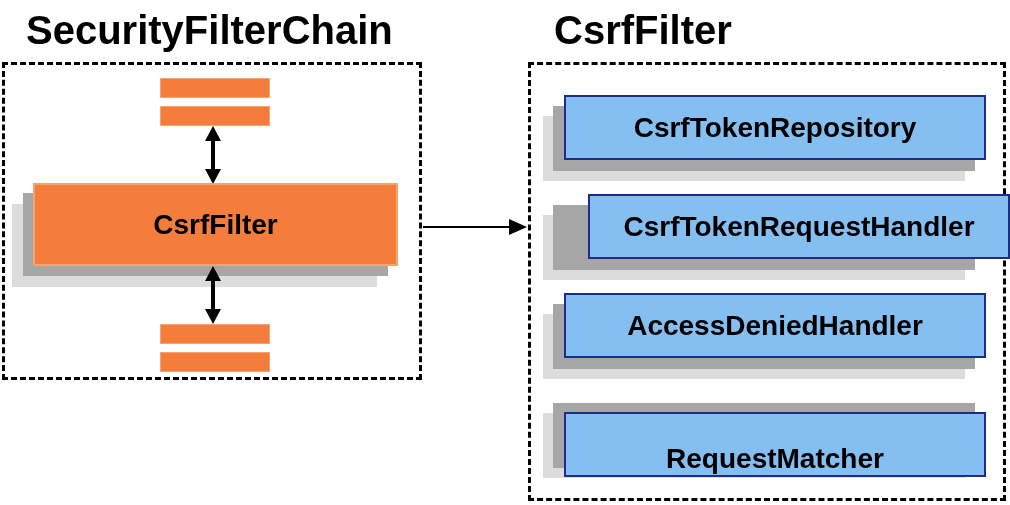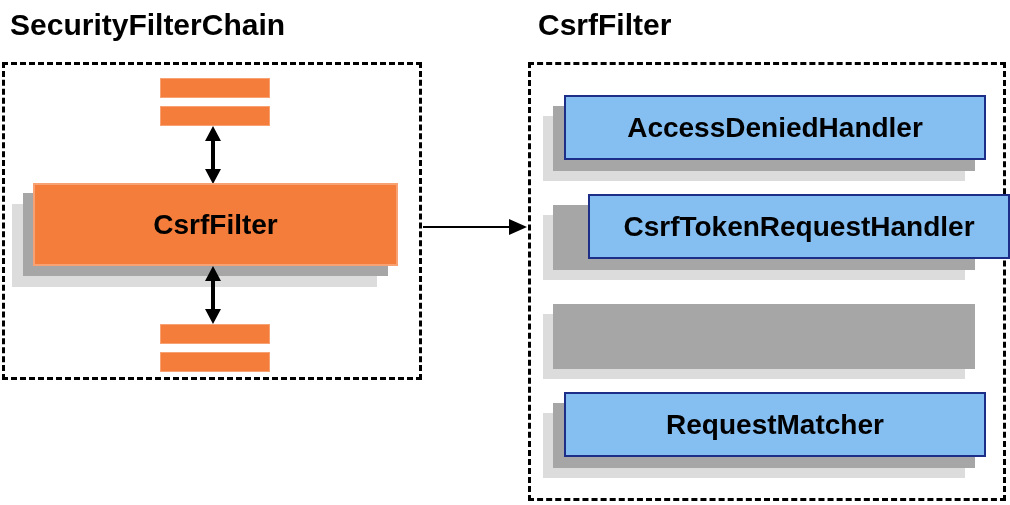--- a/index.html
+++ b/index.html
@@ -9,21 +9,21 @@
     --line:#000000; --bg:#ffffff; --text:#000000;
   }
   html,body{margin:0;padding:0;background:var(--bg);}
   .canvas{
     position:relative; width:1010px; height:505px; overflow:hidden;
     background:var(--bg);
     font-family:"Liberation Sans","DejaVu Sans",sans-serif;
     color:var(--text);
   }
   .title{
-    position:absolute; font-size:30px; font-weight:bold; white-space:nowrap;
+    position:absolute; font-size:40px; font-weight:bold; white-space:nowrap;margin-left:16px;
   }
   .dashed-box{
     position:absolute; border:3px dashed var(--line); box-sizing:border-box;
     background:transparent;
   }
   .shadow{ position:absolute; }
   .shadow.dark{ background:var(--shadow-dark); }
   .shadow.light{ background:var(--shadow-light); }
   .orange-node{
     position:absolute; left:33px; top:183px; width:365px; height:83px;
@@ -104,31 +104,34 @@
   <div class="bar" style="top:352px;"></div>
 
   <div class="harrow-shaft"></div>
   <div class="harrow-head"></div>
 
   <div class="dashed-box" style="left:528px; top:62px; width:478px; height:439px;"></div>
 
   <div class="shadow light" style="left:543px; top:116px; width:422px; height:65px;"></div>
   <div class="shadow dark" style="left:553px; top:106px; width:422px; height:65px;"></div>
   <div class="blue-node" style="top:95px;">
-    <span class="label">AccessDeniedHandler</span>
+    <span class="label">CsrfTokenRepository</span>
   </div>
 
   <div class="shadow light" style="left:543px; top:215px; width:422px; height:65px;"></div>
   <div class="shadow dark" style="left:553px; top:205px; width:422px; height:65px;"></div>
   <div class="blue-node" style="top:194px;margin-left:24px;">
     <span class="label">CsrfTokenRequestHandler</span>
   </div>
 
   <div class="shadow light" style="left:543px; top:314px; width:422px; height:65px;"></div>
   <div class="shadow dark" style="left:553px; top:304px; width:422px; height:65px;"></div>
+  <div class="blue-node" style="top:293px;">
+    <span class="label">AccessDeniedHandler</span>
+  </div>
 
   <div class="shadow light" style="left:543px; top:413px; width:422px; height:65px;"></div>
   <div class="shadow dark" style="left:553px; top:403px; width:422px; height:65px;"></div>
-  <div class="blue-node" style="top:392px;">
+  <div class="blue-node" style="top:412px;align-items:flex-end;">
     <span class="label">RequestMatcher</span>
   </div>
 
 </div>
 
 </body></html>

